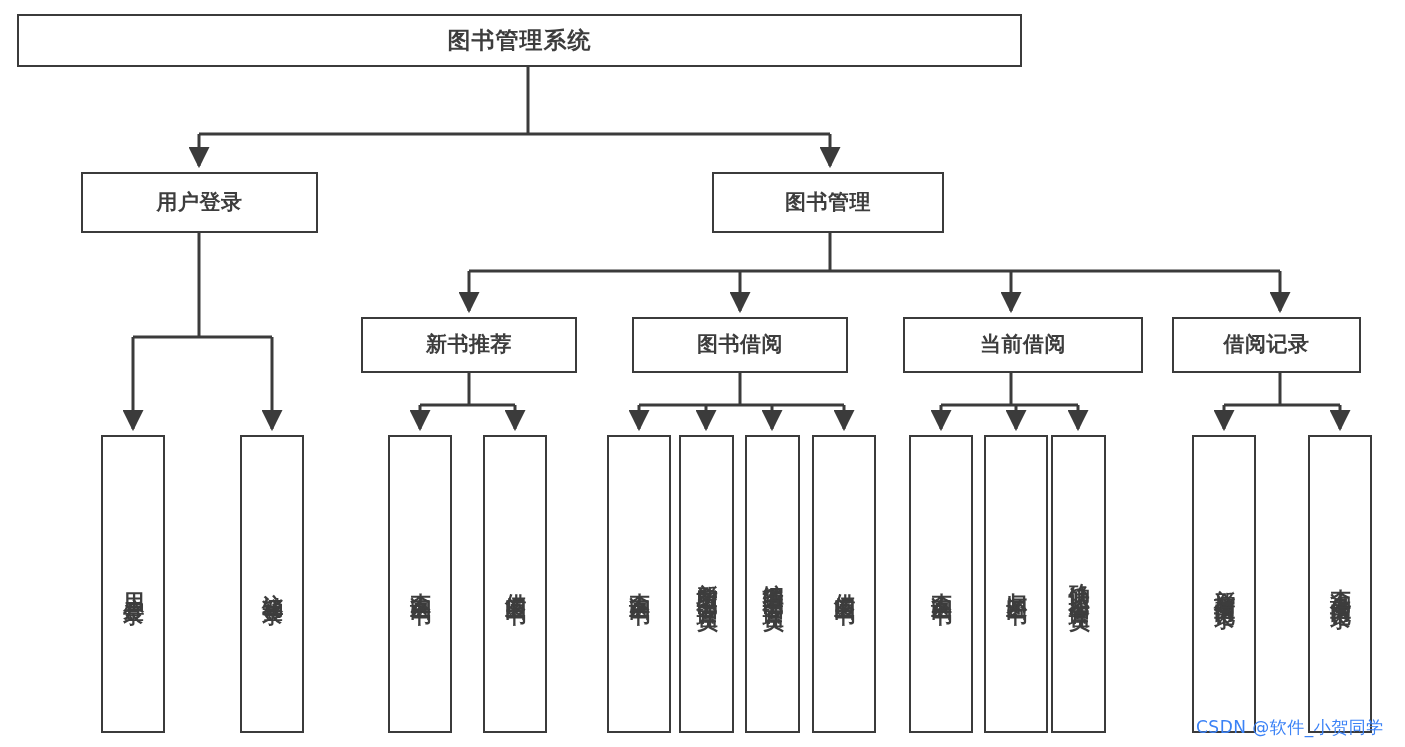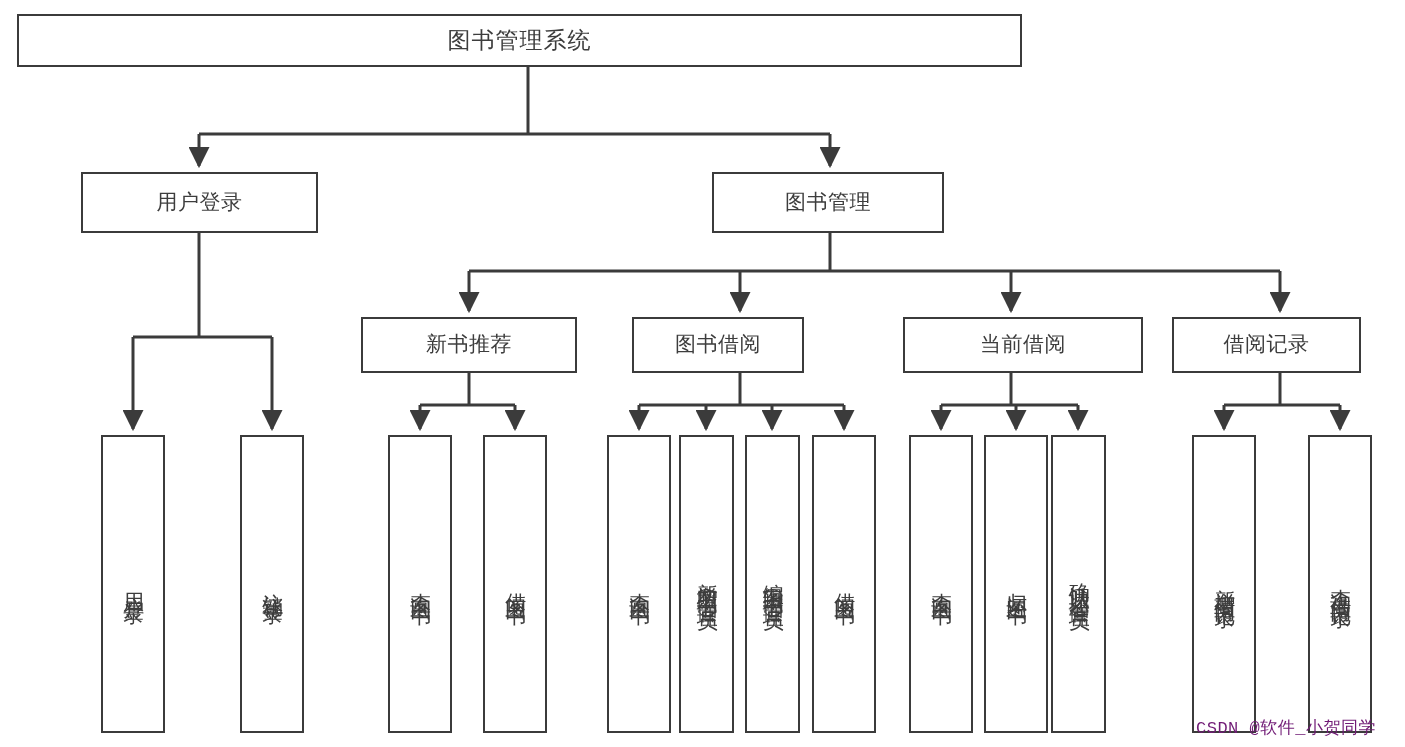--- a/index.html
+++ b/index.html
@@ -29,20 +29,21 @@
   }
   .node {
     position: absolute;
     box-sizing: border-box;
     background: #ffffff;
     border: 2px solid #3b3b3b;
     display: flex;
     align-items: center;
     justify-content: center;
     overflow: hidden;
+    font-weight: bold;
   }
   .node-label {
     color: #3d3d3d;
     font-size: 21px;
     line-height: 1.12;
     letter-spacing: 0.5px;
     white-space: nowrap;
   }
   .node.vertical .node-label {
     writing-mode: vertical-rl;
@@ -52,25 +53,24 @@
   }
   .node.root {
     border-width: 2px;
   }
   .node.root .node-label {
     font-size: 23px;
     letter-spacing: 1px;
   }
   .watermark {
     position: absolute;
-    color: #701a75;
+    color: #3b82f6;
     font-size: 17px;
     white-space: nowrap;
     letter-spacing: 0.5px;
-    font-family: Liberation Mono, monospace;
   }
 </style>
 </head>
 <body>
 
 <div id="diagram-root">
 
   <svg class="edges" viewBox="0 0 1405 747" xmlns="http://www.w3.org/2000/svg">
     <defs>
       <marker id="arrow" viewBox="0 0 10 10" refX="9" refY="5" markerWidth="7" markerHeight="7" orient="auto-start-reverse">
@@ -128,21 +128,21 @@
   <div class="node" style="left:81px; top:172px; width:237px; height:61px;">
     <span class="node-label">用户登录</span>
   </div>
   <div class="node" style="left:712px; top:172px; width:232px; height:61px;">
     <span class="node-label">图书管理</span>
   </div>
 
   <div class="node" style="left:361px; top:317px; width:216px; height:56px;">
     <span class="node-label">新书推荐</span>
   </div>
-  <div class="node" style="left:632px; top:317px; width:172px; height:56px;">
+  <div class="node" style="left:632px; top:317px; width:216px; height:56px;">
     <span class="node-label">图书借阅</span>
   </div>
   <div class="node" style="left:903px; top:317px; width:240px; height:56px;">
     <span class="node-label">当前借阅</span>
   </div>
   <div class="node" style="left:1172px; top:317px; width:189px; height:56px;">
     <span class="node-label">借阅记录</span>
   </div>
 
   <div class="node vertical" style="left:101px; top:435px; width:64px; height:298px;">

